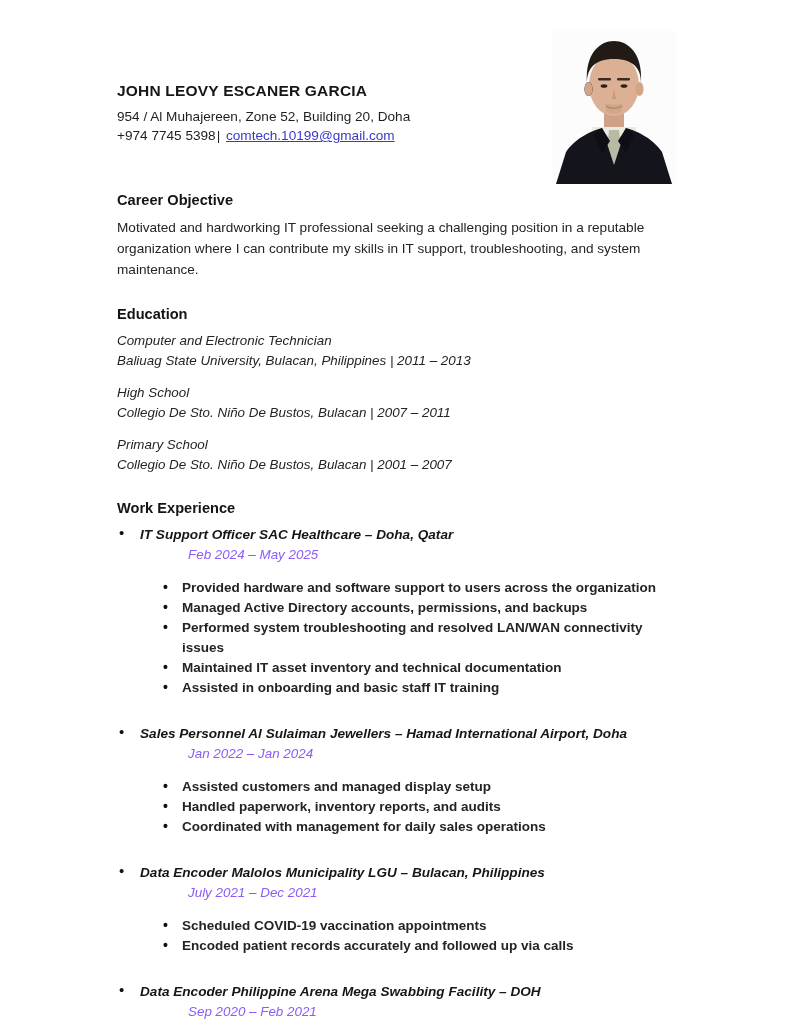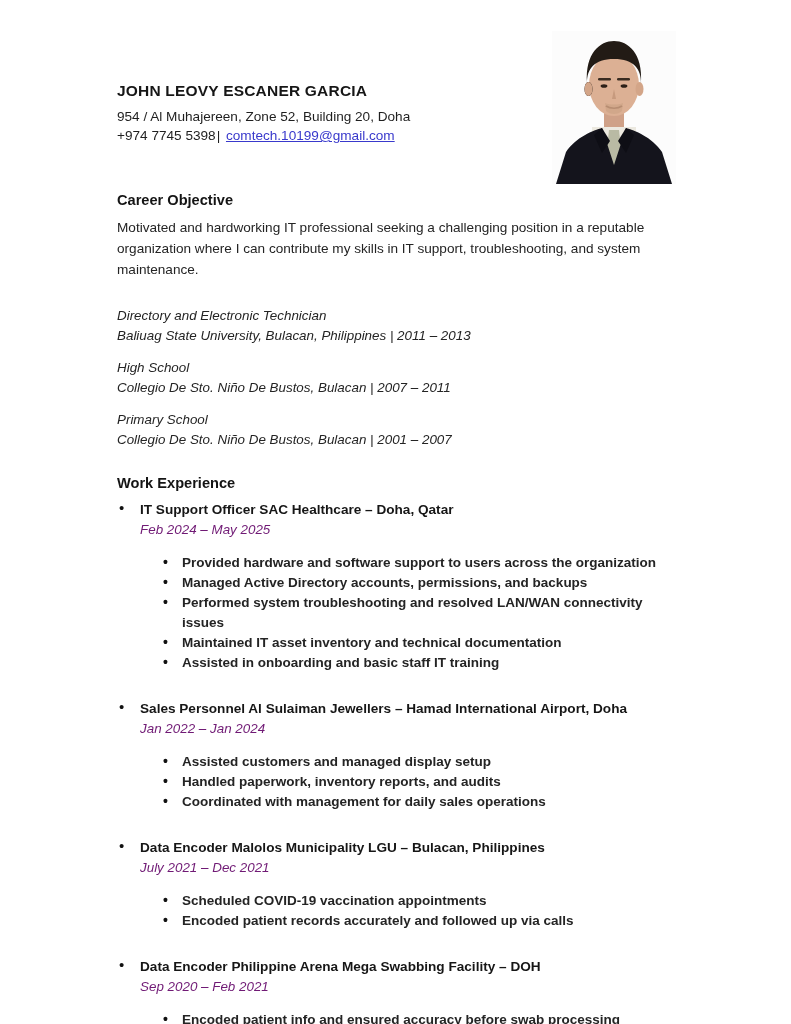--- a/index.html
+++ b/index.html
@@ -87,26 +87,28 @@
     left: 2px;
     top: -1px;
     font-size: 15px;
     color: #111;
   }
   .job-title {
     font-size: 13.6px;
     font-weight: bold;
     line-height: 20px;
     color: #161616;
+    font-style: italic;
   }
   .job-dates {
     font-style: italic;
     font-size: 13.4px;
     line-height: 20px;
-    color: #701a75;
+    color: #8b5cf6;
+    margin-left: 48px;
   }
   ul.duties {
     list-style: none;
     margin: 13px 0 0 22px;
   }
   ul.duties li {
     position: relative;
     padding-left: 20px;
     font-size: 13.5px;
     line-height: 20px;
@@ -173,23 +175,24 @@
         <a class="email" href="#">comtech.10199@gmail.com</a>
       </div>
     </header>
 
     <section class="section sec-career">
       <h2 class="sec-heading">Career Objective</h2>
       <p class="objective-text">Motivated and hardworking IT professional seeking a challenging position in a reputable organization where I can contribute my skills in IT support, troubleshooting, and system maintenance.</p>
     </section>
 
     <section class="section sec-education">
+      <h2 class="sec-heading">Education</h2>
 
       <div class="edu-entry">
-        <div class="edu-title">Directory and Electronic Technician</div>
+        <div class="edu-title">Computer and Electronic Technician</div>
         <div class="edu-detail">Baliuag State University, Bulacan, Philippines | 2011 – 2013</div>
       </div>
       <div class="edu-entry">
         <div class="edu-title">High School</div>
         <div class="edu-detail">Collegio De Sto. Niño De Bustos, Bulacan | 2007 – 2011</div>
       </div>
       <div class="edu-entry">
         <div class="edu-title">Primary School</div>
         <div class="edu-detail">Collegio De Sto. Niño De Bustos, Bulacan | 2001 – 2007</div>
       </div>

